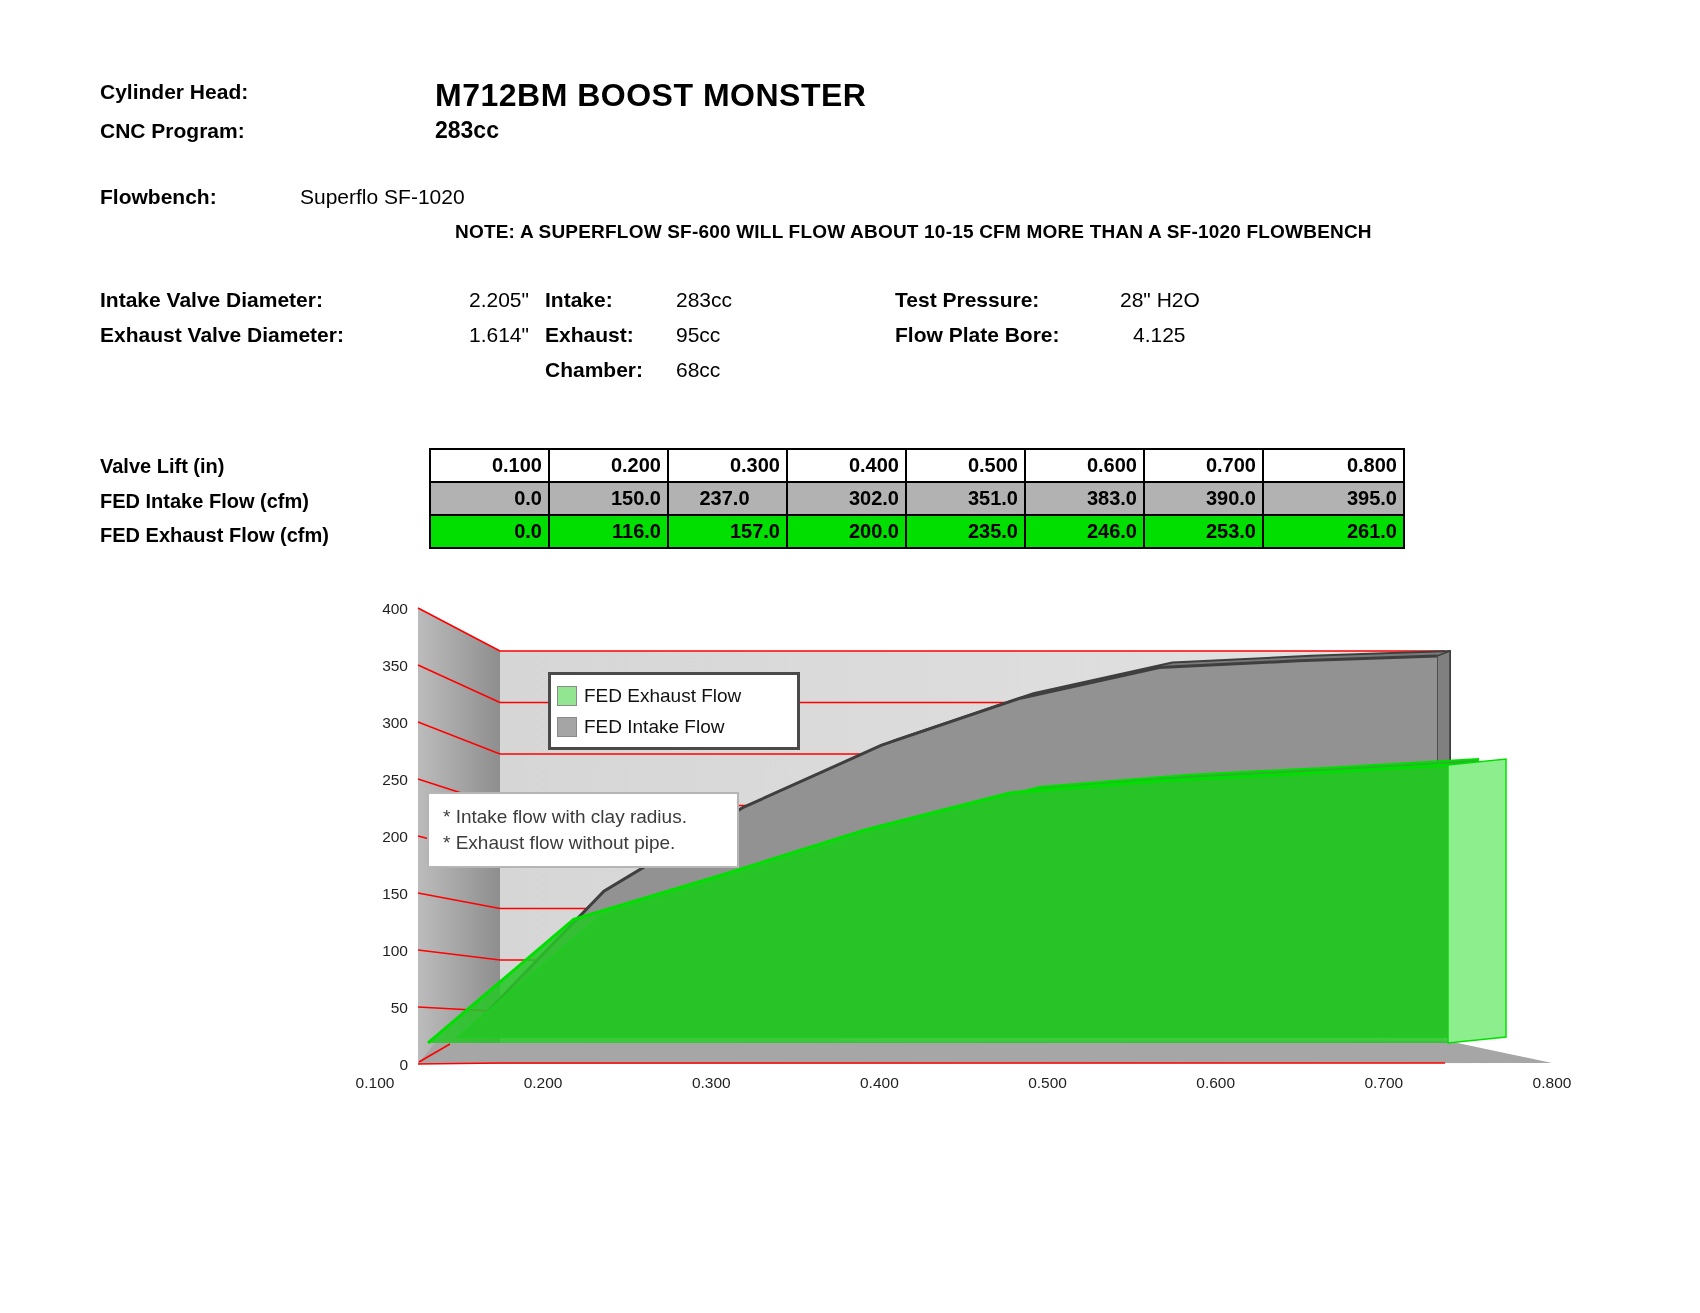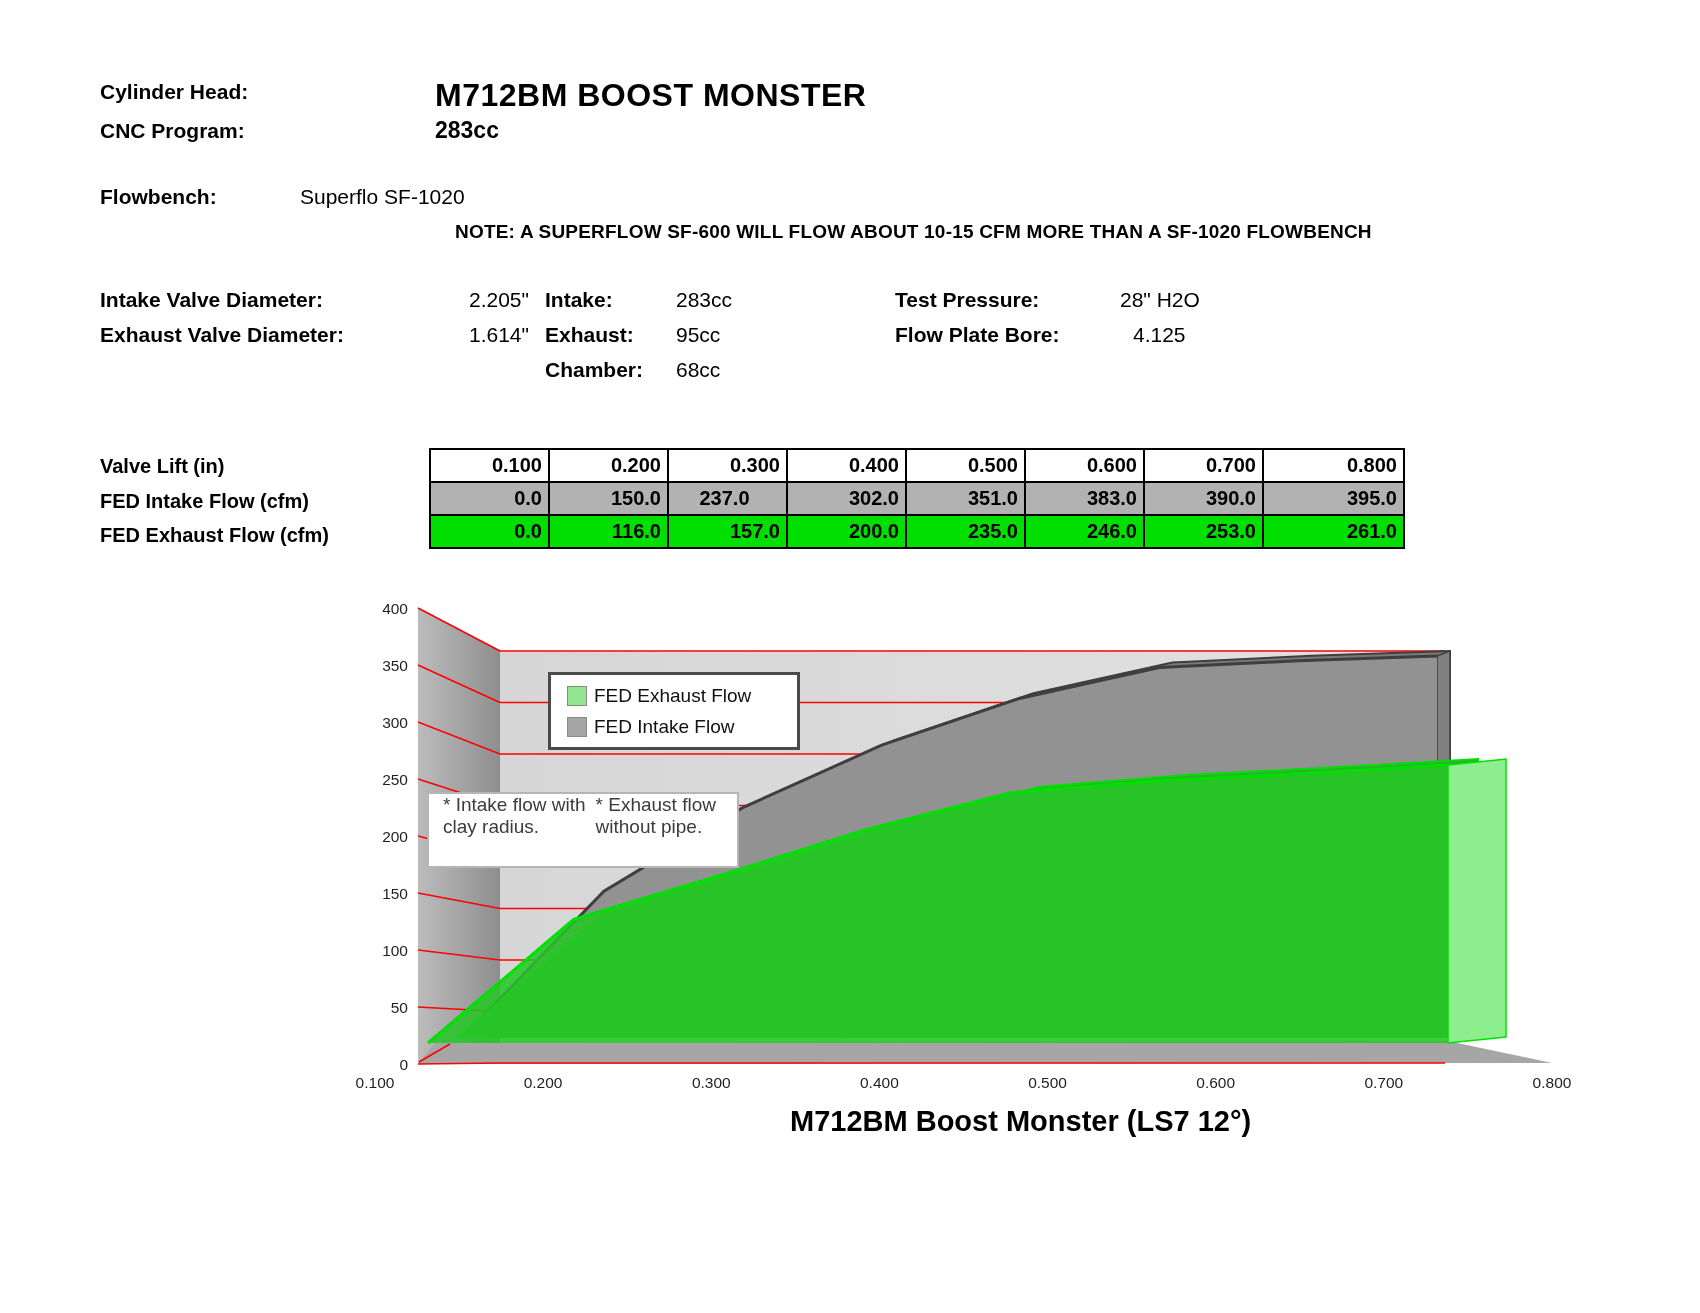--- a/index.html
+++ b/index.html
@@ -20,29 +20,29 @@
   #flow-table{position:absolute;left:429px;top:448px;border-collapse:collapse;table-layout:fixed;}
   #flow-table td{
     width:111px;height:31px;border:2px solid #000;background:#fff;
     font-size:20px;font-weight:bold;text-align:right;padding:0 6px 0 0;
   }
   .row-label{font-size:20px;font-weight:bold;}
   
   #legend-box{
     position:absolute;left:548px;top:672px;width:252px;height:78px;background:#ffffff;
     border:3px solid #4a4a4a;box-sizing:border-box;z-index:5;
-    display:flex;flex-direction:column;justify-content:center;gap:9px;padding-left:16px;
+    display:flex;flex-direction:column;justify-content:center;gap:9px;padding-left:6px;
   }
   .legend-entry{display:flex;align-items:center;gap:7px;}
   .legend-swatch{width:18px;height:18px;display:inline-block;border:1px solid #8a8a8a;}
   .legend-label{font-size:19px;color:#111;}
   #annotation-box{
     position:absolute;left:427px;top:792px;width:312px;height:76px;background:#ffffff;
     border:2px solid #b5b5b5;box-sizing:border-box;z-index:5;
-    display:flex;flex-direction:row;justify-content:center;gap:4px;padding-left:14px;
+    display:flex;flex-direction:column;justify-content:center;gap:4px;padding-left:14px;
   }
   .annotation-line{font-size:19px;color:#3c3c3c;}
   
   .footer-left{font-size:27px;font-weight:bold;}
   .footer-right{font-size:29px;font-weight:bold;}
   #chart-svg{position:absolute;left:0;top:0;z-index:1;}
 </style>
 </head>
 <body>
 
@@ -190,14 +190,13 @@
       <span class="legend-swatch" style="background: rgb(165, 165, 165);"></span>
       <span class="legend-label">FED Intake Flow</span>
     </div>
   </div>
 
   <div id="annotation-box">
     <div class="annotation-line">* Intake flow with clay radius.</div>
     <div class="annotation-line">* Exhaust flow without pipe.</div>
   </div>
 
-  <div class="abs footer-right" style="left:790px;top:1105px">M712BM Boost Monster (LS7 12°)</div>
 </div>
 
 </body></html>

